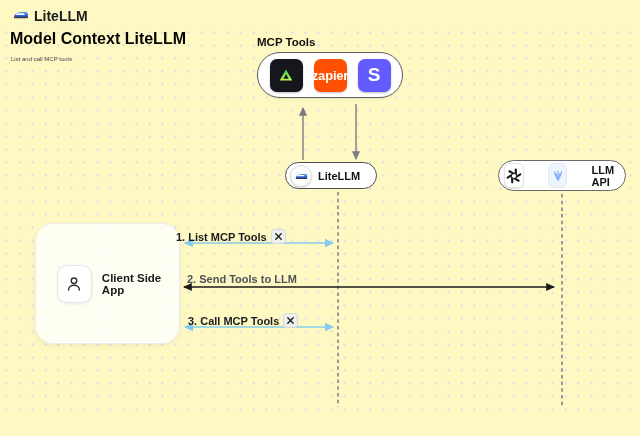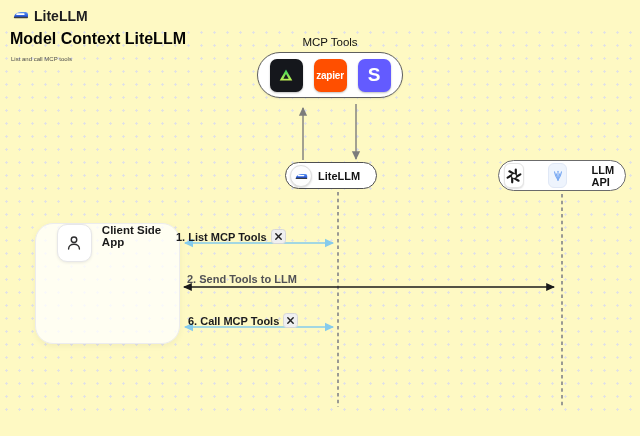--- a/index.html
+++ b/index.html
@@ -14,32 +14,32 @@
     background-size: 13px 13px;
     z-index:0;
   }
   
   .brand { position:absolute; left:13px; top:6px; display:flex; align-items:center; gap:5px; z-index:3; }
   .brand-name { font-size:14px; font-weight:700; color:#1d1d1f; }
   .title { position:absolute; left:10px; top:30px; font-size:16px; font-weight:800; color:#050505; z-index:3; }
   .subtitle { position:absolute; left:11px; top:56px; font-size:6px; color:#4a4a4a; z-index:3; }
 
   
-  .mcp-label { position:absolute; left:257px; top:36px; width:146px; text-align:center;
-               font-size:11.5px; font-weight:400; color:#101010; z-index:3; }
+  .mcp-label { position:absolute; left:257px; top:36px; width:146px; 
+               font-size:11.5px; font-weight:700; color:#101010; z-index:3; }
   .mcp-pill {
     position:absolute; left:257px; top:52px; width:146px; height:46px;
     background:#ffffff; border:1.5px solid #5f5f5f; border-radius:24px;
     display:flex; align-items:center; justify-content:center; gap:11px;
     box-shadow:0 1px 2px rgba(0,0,0,0.08); box-sizing:border-box; z-index:2;
   }
   .tool-tile { width:33px; height:33px; border-radius:7px; display:flex; align-items:center;
                justify-content:center; box-shadow:0 1px 2px rgba(0,0,0,0.25); }
   .tile-dark   { background:#15171c; }
-  .tile-zapier { background:#ff4f00; color:#fff; font-weight:700; font-size:10px; letter-spacing:-0.2px; }
+  .tile-zapier { background:#ff4f00; color:#fff; font-weight:700; font-size:13px; letter-spacing:-0.2px; }
   .tile-stripe { background:#635bff; color:#fff; font-weight:700; font-size:19px; }
 
   
   .litellm-pill {
     position:absolute; left:285px; top:162px; width:92px; height:27px;
     background:#fff; border:1.4px solid #4f4f4f; border-radius:14px;
     display:flex; align-items:center; gap:6px; padding-left:4px; box-sizing:border-box; z-index:2;
   }
   .litellm-badge { width:20px; height:20px; border-radius:50%; background:#fdfdfd; border:1px solid #dedede;
                    display:flex; align-items:center; justify-content:center;
@@ -54,21 +54,21 @@
   }
   .provider-tile { width:23px; height:23px; border-radius:6px; display:flex; align-items:center; justify-content:center; }
   .tile-openai { background:#fff; border:1px solid #e4e4e4; box-shadow:0 1px 1.5px rgba(0,0,0,0.12); }
   .tile-blue   { background:#eef4fd; border:1px solid #e0e8f6; }
 
   
   .client-card {
     position:absolute; left:35px; top:223px; width:145px; height:121px;
     background:rgba(255,255,255,0.78); border:1px solid #ececee; border-radius:18px;
     box-shadow:0 2px 6px rgba(0,0,0,0.05);
-    display:flex; align-items:flex-start; gap:10px; padding-left:21px; box-sizing:border-box; z-index:1;
+    display:flex; align-items:center; gap:10px; padding-left:21px; box-sizing:border-box; z-index:1;
   }
   .person-tile { width:36px; height:36px; background:#fff; border:1px solid #e7e7e9; border-radius:10px;
                  box-shadow:0 1px 3px rgba(0,0,0,0.08); display:flex; align-items:center; justify-content:center; }
   .client-label { font-size:11.5px; font-weight:600; color:#1a1a1a; }
 
   
   .step { position:absolute; display:flex; align-items:center; gap:4px; font-size:11px; z-index:3; }
   .step1 { left:176px; top:229px; color:#1b1b1d; font-weight:600; }
   .step2 { left:187px; top:273px; color:#525254; font-weight:700; }
   .step3 { left:188px; top:313px; color:#1b1b1d; font-weight:600; }
@@ -206,21 +206,21 @@
           <line x1="2.4" y1="2.4" x2="9.6" y2="9.6"></line>
           <line x1="9.6" y1="2.4" x2="2.4" y2="9.6"></line>
         </g>
       </svg>
     </span>
   </div>
   <div class="step step2">
     <span>2. Send Tools to LLM</span>
   </div>
   <div class="step step3">
-    <span>6. Call MCP Tools</span>
+    <span>3. Call MCP Tools</span>
     <span class="tools-chip">
       <svg width="9" height="9" viewBox="0 0 12 12">
         <g stroke="#222" stroke-width="1.9" stroke-linecap="round">
           <line x1="2.4" y1="2.4" x2="9.6" y2="9.6"></line>
           <line x1="9.6" y1="2.4" x2="2.4" y2="9.6"></line>
         </g>
       </svg>
     </span>
   </div>
 </div>

